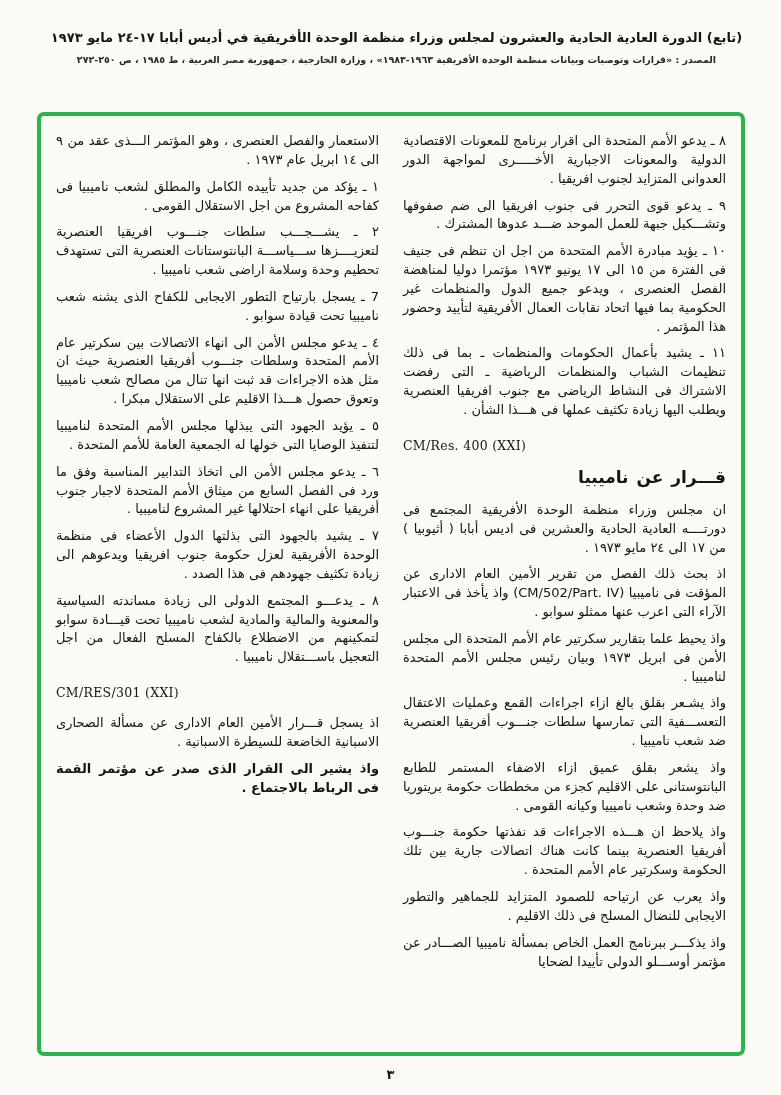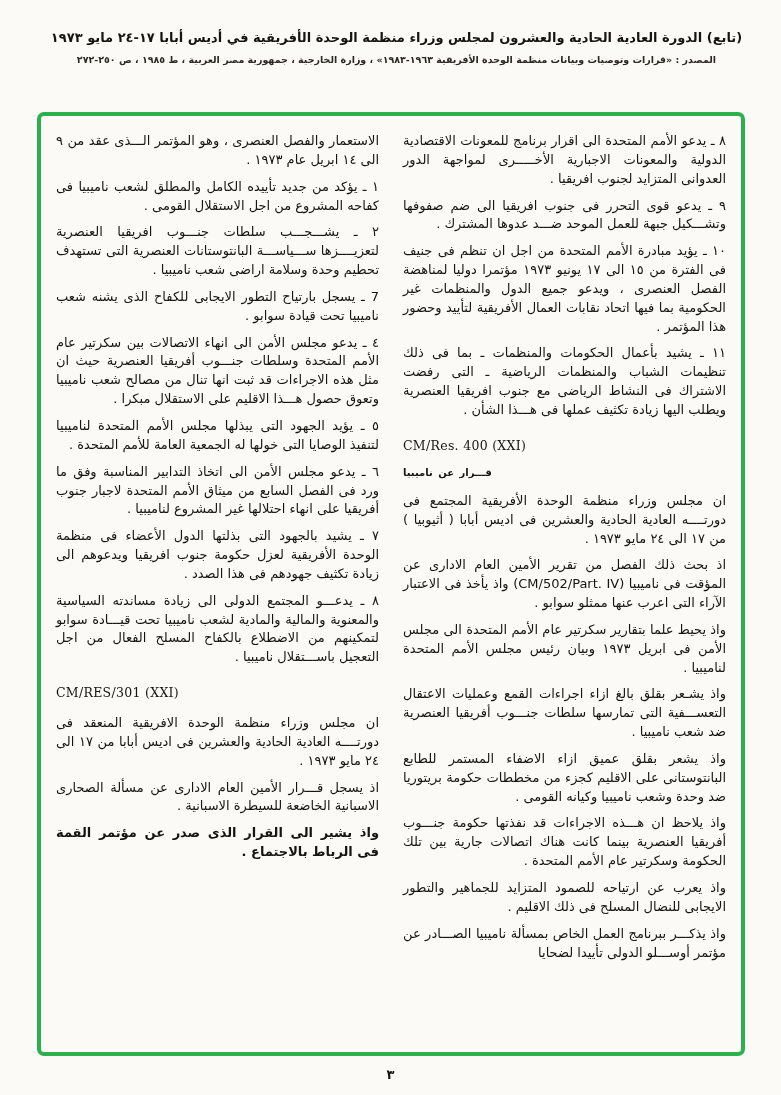--- a/index.html
+++ b/index.html
@@ -40,23 +40,23 @@
   .bold { font-weight:bold; }
   .ref {
     direction:ltr;
     text-align:left;
     font-family:"DejaVu Serif", serif;
     font-size:12.5px;
     margin:18px 0 14px;
     letter-spacing:0.3px;
   }
   .heading {
-    text-align:left;
+    text-align:right;
     font-weight:bold;
-    font-size:10px;
+    font-size:17px;
     margin:2px 0 14px;
     word-spacing:2px;
   }
   .page-number {
     position:absolute;
     bottom:13px; left:0;
     width:100%;
     text-align:center;
     font-size:13px;
     font-weight:bold;
@@ -94,21 +94,20 @@
           <div class="block para">الاستعمار والفصل العنصرى ، وهو المؤتمر الـــذى عقد من ٩ الى ١٤ ابريل عام ١٩٧٣ .</div>
           <div class="block para">١ ـ يؤكد من جديد تأييده الكامل والمطلق لشعب ناميبيا فى كفاحه المشروع من اجل الاستقلال القومى .</div>
           <div class="block para">٢ ـ يشـــجـــب سلطات جنـــوب افريقيا العنصرية لتعزيــــزها ســـياســـة البانتوستانات العنصرية التى تستهدف تحطيم وحدة وسلامة اراضى شعب ناميبيا .</div>
           <div class="block para">7 ـ يسجل بارتياح التطور الايجابى للكفاح الذى يشنه شعب ناميبيا تحت قيادة سوابو .</div>
           <div class="block para">٤ ـ يدعو مجلس الأمن الى انهاء الاتصالات بين سكرتير عام الأمم المتحدة وسلطات جنـــوب أفريقيا العنصرية حيث ان مثل هذه الاجراءات قد ثبت انها تنال من مصالح شعب ناميبيا وتعوق حصول هـــذا الاقليم على الاستقلال مبكرا .</div>
           <div class="block para">٥ ـ يؤيد الجهود التى يبذلها مجلس الأمم المتحدة لناميبيا لتنفيذ الوصايا التى خولها له الجمعية العامة للأمم المتحدة .</div>
           <div class="block para">٦ ـ يدعو مجلس الأمن الى اتخاذ التدابير المناسبة وفق ما ورد فى الفصل السابع من ميثاق الأمم المتحدة لاجبار جنوب أفريقيا على انهاء احتلالها غير المشروع لناميبيا .</div>
           <div class="block para">٧ ـ يشيد بالجهود التى بذلتها الدول الأعضاء فى منظمة الوحدة الأفريقية لعزل حكومة جنوب افريقيا ويدعوهم الى زيادة تكثيف جهودهم فى هذا الصدد .</div>
           <div class="block para">٨ ـ يدعـــو المجتمع الدولى الى زيادة مساندته السياسية والمعنوية والمالية والمادية لشعب ناميبيا تحت قيـــادة سوابو لتمكينهم من الاضطلاع بالكفاح المسلح الفعال من اجل التعجيل باســـتقلال ناميبيا .</div>
           <div class="block ref">CM/RES/301 (XXI)</div>
-          <div class="block para">ان مجلس وزراء منظمة الوحدة الافريقية المنعقد فى دورتــــه العادية الحادية والعشرين فى اديس أبابا من ١٧ الى ٢٤ مايو ١٩٧٣ .</div>
           <div class="block para">اذ يسجل قـــرار الأمين العام الادارى عن مسألة الصحارى الاسبانية الخاضعة للسيطرة الاسبانية .</div>
           <div class="block para bold">واذ يشير الى القرار الذى صدر عن مؤتمر القمة فى الرباط بالاجتماع .</div>
         </div>
     </div>
   </div>
 
   <div class="page-number">٣</div>
 
 </div>
 

